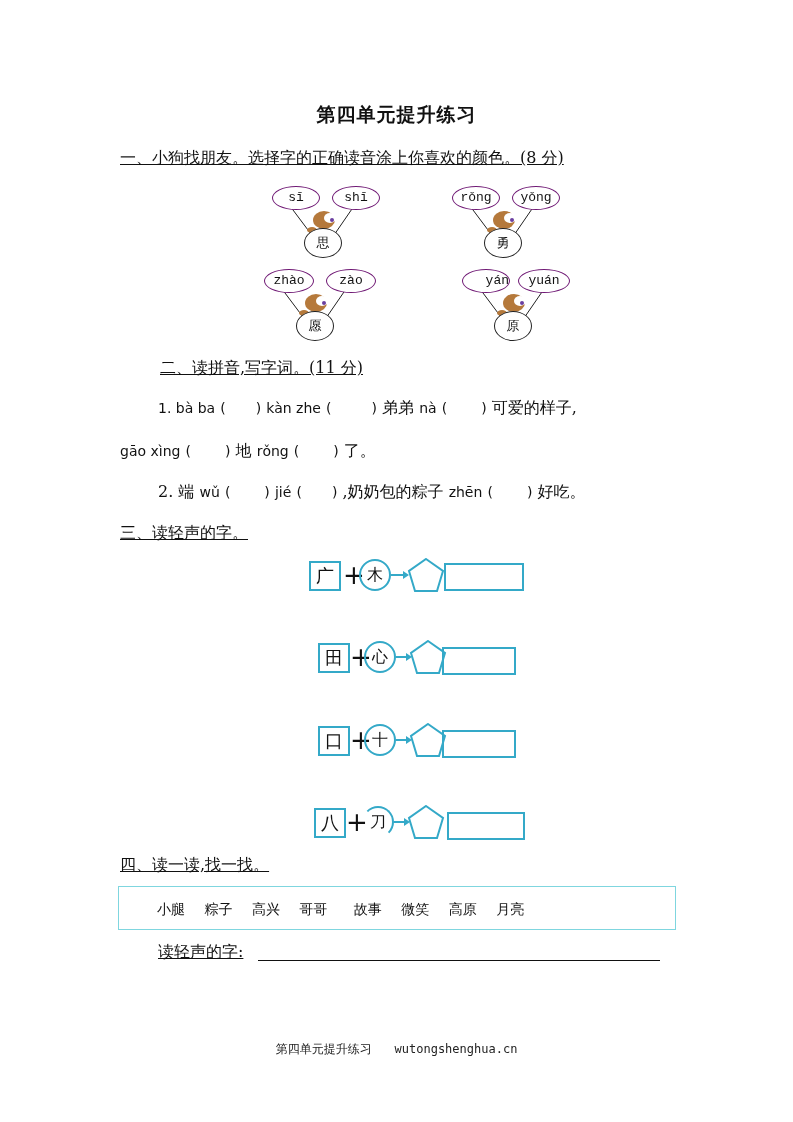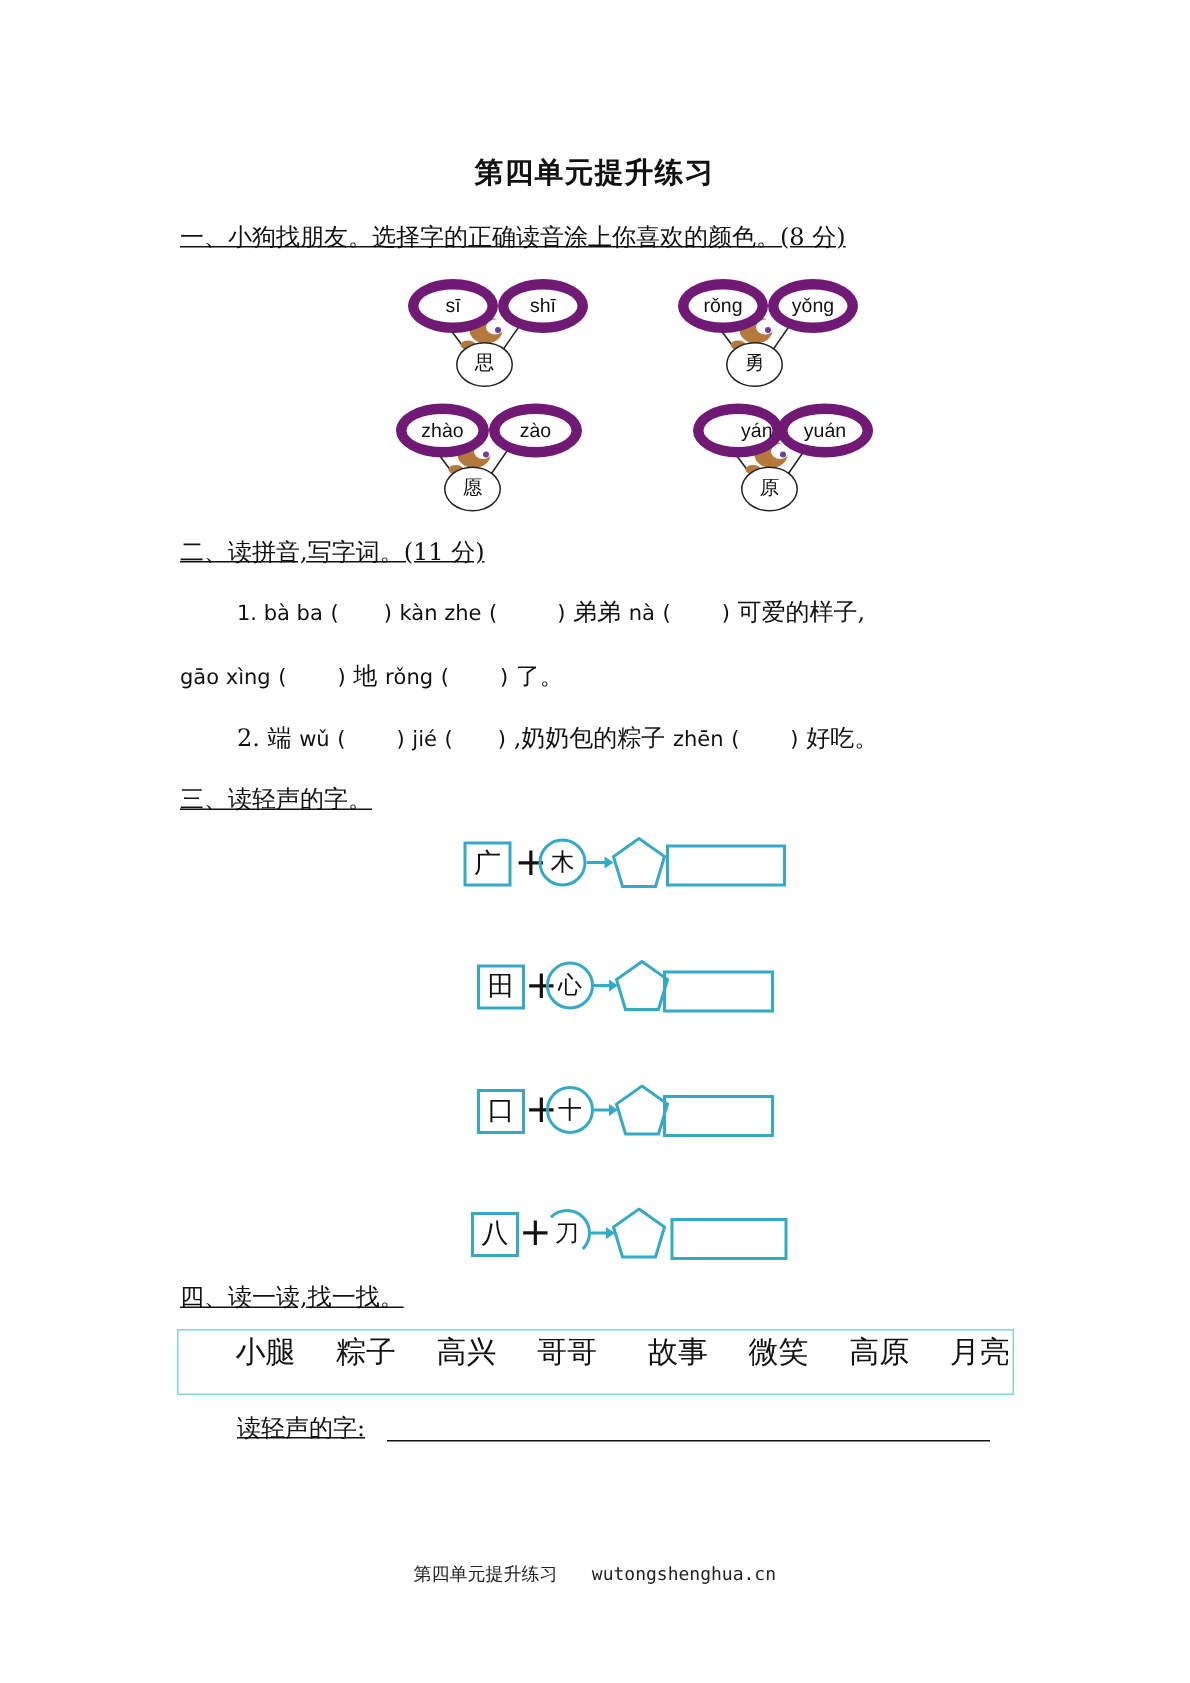--- a/index.html
+++ b/index.html
@@ -7,39 +7,39 @@
          font-family: "DejaVu Serif", "Liberation Serif", serif; color: #111; }
   .abs { position: absolute; }
   .title { left: 0; width: 793px; top: 102px; text-align: center; font-size: 19px; font-weight: bold; letter-spacing: 1px; }
   .sec { left: 120px; font-size: 16px; white-space: nowrap; text-decoration: underline; }
   .pin { font-family: "DejaVu Sans", "Liberation Sans", sans-serif; font-size: 14px; }
   .line { font-size: 16px; white-space: nowrap; }
   .blank { display: inline-block; }
 
   
   .dog { width: 110px; height: 72px; }
-  .bubble { position: absolute; top: 0; height: 22px; border: 7px solid #701a75; border-radius: 50%;
-            background: #fff; font-family: Liberation Sans, sans-serif; font-size: 13px;
+  .bubble { position: absolute; top: 0; height: 22px; border: 1px solid #701a75; border-radius: 50%;
+            background: #fff; font-family: Liberation Mono, monospace; font-size: 13px;
             text-align: center; line-height: 22px; z-index: 2; }
   .char-bubble { position: absolute; width: 36px; height: 28px; border: 1px solid #222; border-radius: 50%;
                  background: #fff; font-size: 13px; text-align: center; line-height: 28px; z-index: 2; }
   .dog svg { position: absolute; left: 0; top: 0; z-index: 1; }
 
   
   .compose { height: 40px; }
   .sq { position: absolute; width: 28px; height: 26px; border: 2px solid #34a9c8; text-align: center; line-height: 26px;
         font-size: 18px; background:#fff; }
   .plus { position: absolute; font-size: 26px; line-height: 26px; font-family: "DejaVu Sans", sans-serif; }
   .circ { position: absolute; width: 28px; height: 28px; border: 2px solid #34a9c8; border-radius: 50%;
           text-align: center; line-height: 28px; font-size: 16px; }
   .pent { position: absolute; }
   .ansbox { position: absolute; height: 24px; border: 2px solid #34a9c8; }
 
   .wordbox { left: 118px; top: 886px; width: 556px; height: 42px; border: 1px solid #7fd6df; }
-  .words { position: absolute; left: 38px; top: 1px; font-size: 20px; white-space: nowrap; font-family: Liberation Mono, monospace; }
+  .words { position: absolute; left: 38px; top: 14px; font-size: 14px; white-space: nowrap; }
   .words span { margin-right: 15px; }
   .underline { left: 258px; top: 960px; width: 402px; border-bottom: 1px solid #111; }
   .footer { left: 0; width: 793px; top: 1041px; text-align: center; font-size: 12px; color:#222; white-space: pre; }
   .footer .url { font-family: "DejaVu Sans Mono", "Liberation Mono", monospace; }
 </style>
 </head>
 <body>
 
 <div class="abs title">第四单元提升练习</div>
 
@@ -94,21 +94,21 @@
     <ellipse cx="52" cy="34" rx="11" ry="9" fill="#b5793b"></ellipse>
     <ellipse cx="58" cy="32" rx="6" ry="5" fill="#fff"></ellipse>
     <circle cx="60" cy="34" r="2" fill="#6b3fa0"></circle>
     <ellipse cx="40" cy="44" rx="5" ry="3" fill="#b5793b"></ellipse>
   </svg>
   <div class="bubble" style="left:0; width:46px;text-align:right;">yán</div>
   <div class="bubble" style="left:56px; width:50px;">yuán</div>
   <div class="char-bubble" style="left:32px; top:42px;">原</div>
 </div>
 
-<div class="abs sec" style="top:358px;">二、读拼音,写字词。(11 分)</div>
+<div class="abs sec" style="top:358px;margin-left:40px;">二、读拼音,写字词。(11 分)</div>
 
 <div class="abs line" style="left:158px; top:398px;">
   <span class="pin">1. </span><span class="pin">bà ba</span>
   <span class="pin">(</span><span class="blank" style="width:30px;"></span><span class="pin">)</span>
   <span class="pin">kàn zhe</span>
   <span class="pin">(</span><span class="blank" style="width:40px;"></span><span class="pin">)</span>
   <span>弟弟</span>
   <span class="pin">nà</span>
   <span class="pin">(</span><span class="blank" style="width:34px;"></span><span class="pin">)</span>
   <span>可爱的样子,</span>

